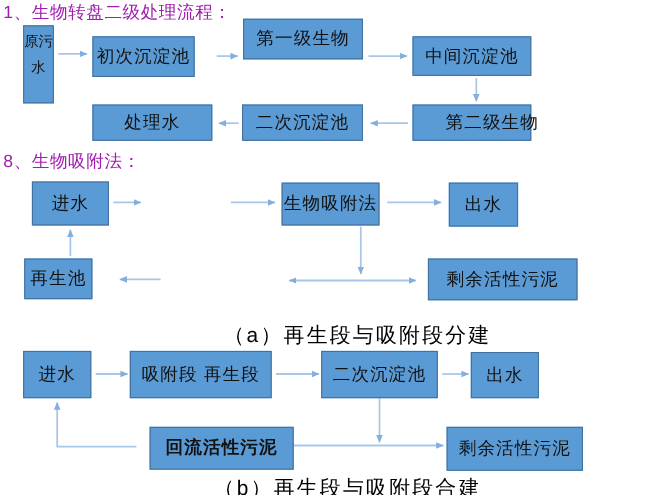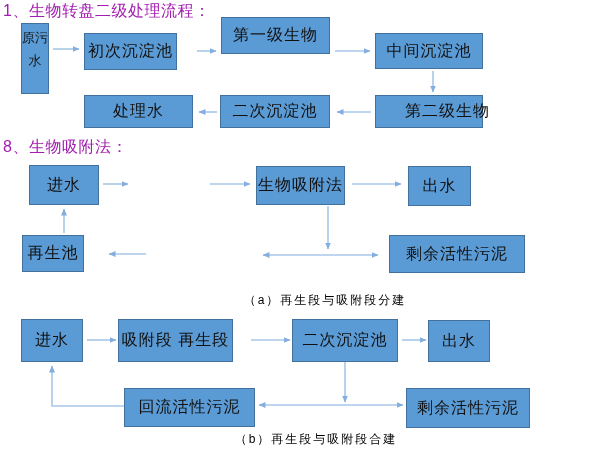--- a/index.html
+++ b/index.html
@@ -23,21 +23,21 @@
     display:flex;align-items:center;justify-content:center;
     font-size:16px;letter-spacing:1px;color:var(--text);
     white-space:pre;
   }
   .node.vertical{
     display:block;text-align:center;
     font-size:13px;line-height:23px;letter-spacing:0;
     padding-top:2px;white-space:normal;word-break:break-all;
   }
   .sec-title{position:absolute;font-size:16px;color:#a21caf;letter-spacing:0.5px;white-space:pre;}
-  .caption{position:absolute;width:300px;text-align:center;font-size:12px;letter-spacing:2px;color:#000;white-space:pre;}
+  .caption{position:absolute;width:300px;text-align:center;font-size:19px;letter-spacing:2px;color:#000;white-space:pre;}
 </style>
 </head>
 <body>
 
 <div class="canvas">
 
   <svg class="arrow-layer" viewBox="0 0 609 450" xmlns="http://www.w3.org/2000/svg">
     <defs>
       <marker id="ah" markerUnits="userSpaceOnUse" markerWidth="8" markerHeight="7" refX="6.5" refY="3" orient="auto-start-reverse">
         <path d="M0,0 L7,3 L0,6 z"></path>
@@ -78,20 +78,20 @@
 
   <div class="sec-title" style="left:3px;top:137px;">8、生物吸附法：</div>
   <div class="node" style="left:29px;top:165px;width:70px;height:40px;">进水</div>
   <div class="node" style="left:256px;top:166px;width:89px;height:39px;">生物吸附法</div>
   <div class="node" style="left:408px;top:166px;width:63px;height:40px;">出水</div>
   <div class="node" style="left:22px;top:235px;width:62px;height:37px;">再生池</div>
   <div class="node" style="left:389px;top:235px;width:136px;height:38px;">剩余活性污泥</div>
   <div class="caption" style="left:175px;top:292px;">（a）再生段与吸附段分建</div>
 
   <div class="node" style="left:21px;top:319px;width:62px;height:43px;">进水</div>
-  <div class="node" style="left:118px;top:319px;width:115px;height:43px;">吸附段 再生段</div>
+  <div class="node" style="left:118px;top:319px;width:129px;height:43px;">吸附段 再生段</div>
   <div class="node" style="left:292px;top:319px;width:106px;height:43px;">二次沉淀池</div>
   <div class="node" style="left:428px;top:320px;width:62px;height:42px;">出水</div>
-  <div class="node" style="left:124px;top:388px;width:131px;height:39px;">回流活性污泥</div>
+  <div class="node" style="left:136px;top:388px;width:131px;height:39px;font-weight:bold;">回流活性污泥</div>
   <div class="node" style="left:406px;top:388px;width:124px;height:40px;">剩余活性污泥</div>
   <div class="caption" style="left:166px;top:431px;">（b）再生段与吸附段合建</div>
 
 </div>
 
 </body></html>

